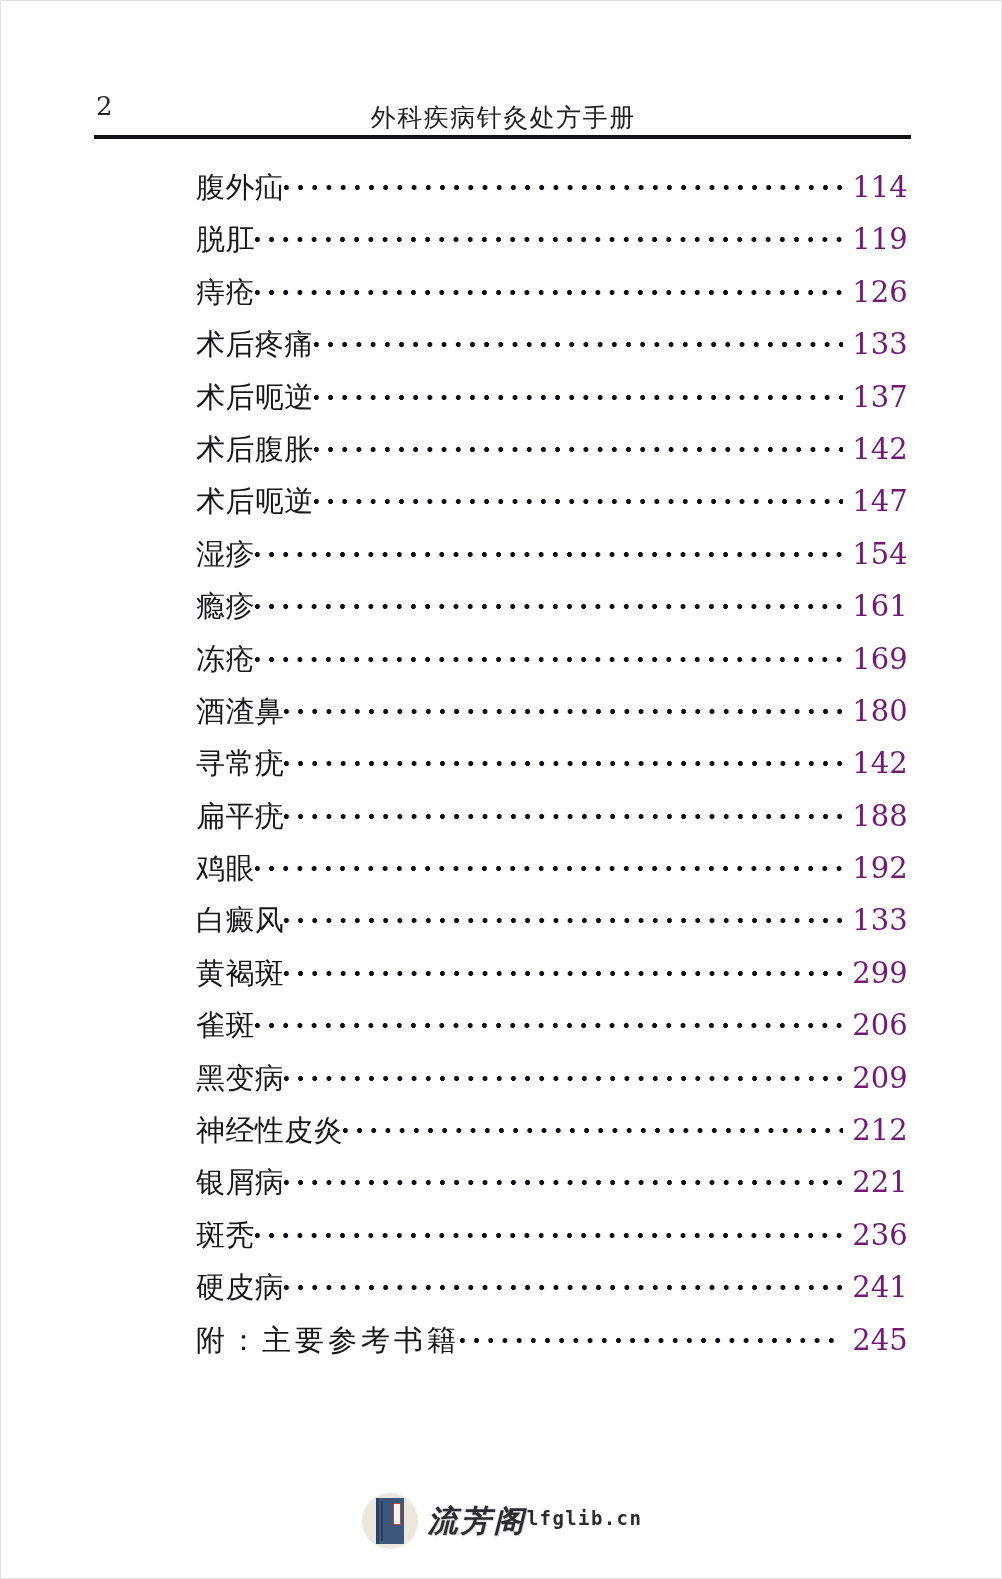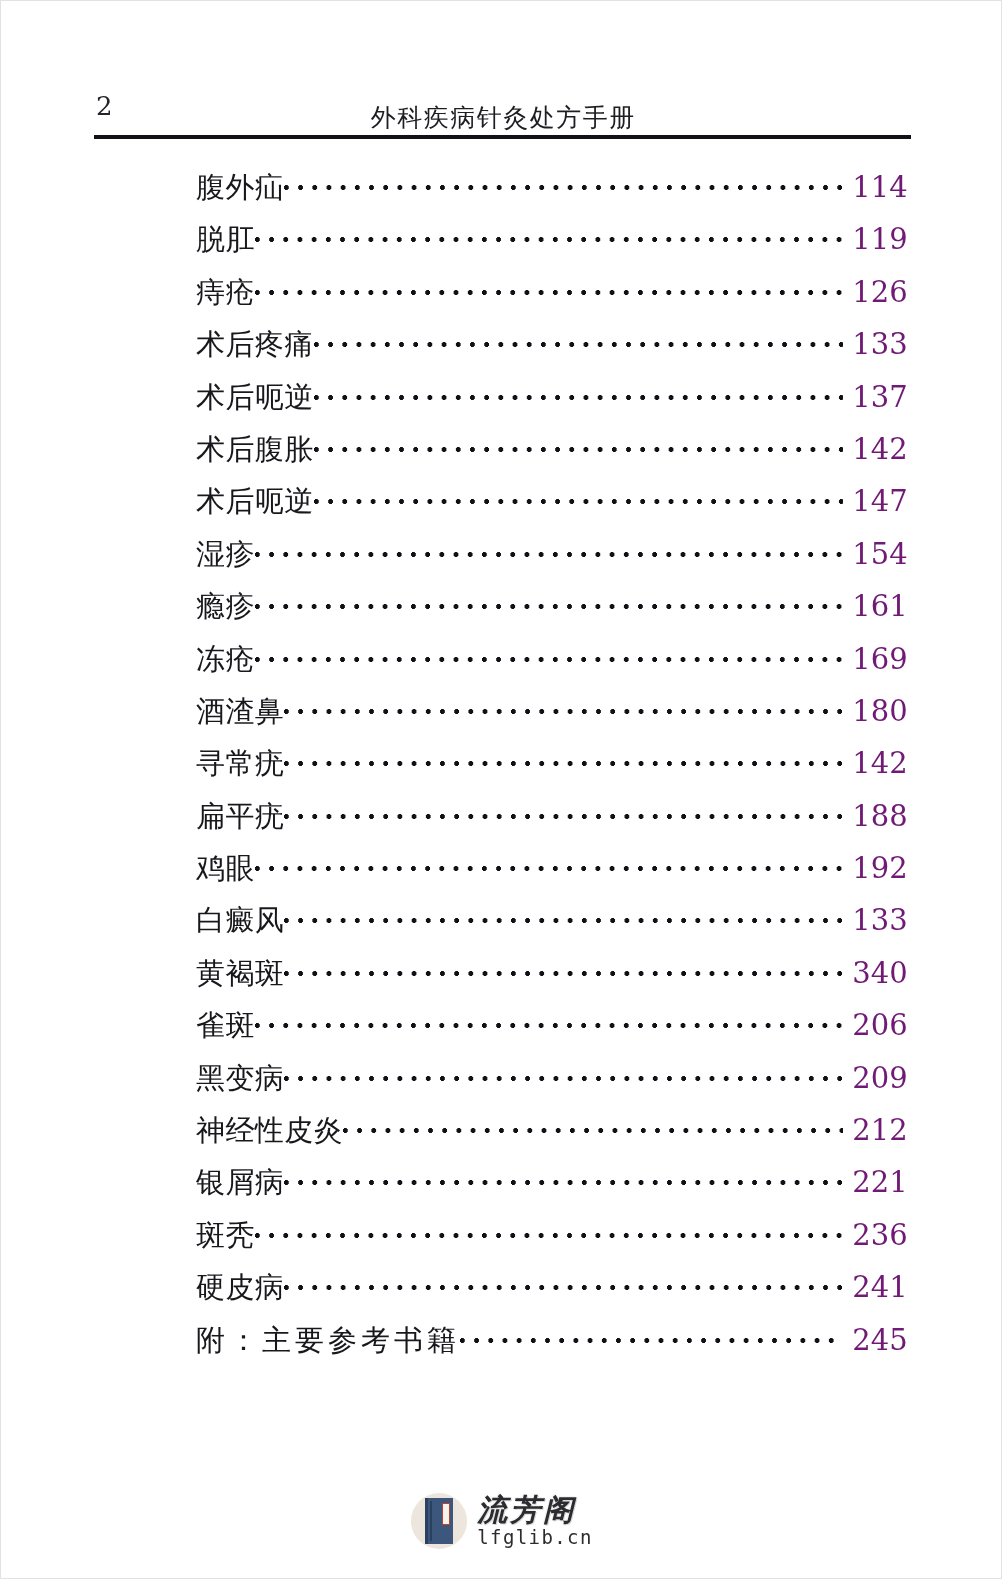--- a/index.html
+++ b/index.html
@@ -160,38 +160,38 @@
     right: 3px;
     top: 5px;
     width: 8px;
     height: 22px;
     background: #f6f3ec;
     border: 1px solid #b9452f;
     box-sizing: border-box;
   }
   .wm-text {
     display: flex;
-    flex-direction: column;
+    flex-direction: row;
     align-items: flex-start;
     line-height: 1;
   }
   .wm-name {
     font-family: "DejaVu Sans", "Liberation Sans", sans-serif;
     font-size: 30px;
     font-weight: bold;
     font-style: italic;
     color: #2c2c30;
     letter-spacing: 3px;
     text-shadow: 1px 1px 0 #d9d9d9, -1px -1px 0 #f2f2f2;
   }
   .wm-url {
     margin-top: 3px;
     font-family: "DejaVu Sans Mono", "Liberation Mono", monospace;
     font-size: 19px;
-    font-weight: normal;
+    font-weight: bold;
     color: #2c2c30;
     letter-spacing: 1.4px;
   }
 </style>
 </head>
 <body>
 
 <div class="page">
 
   <div class="header">
@@ -272,21 +272,21 @@
         <span class="toc-page">192</span>
       </div>
       <div class="toc-row">
         <span class="toc-label">白癜风</span>
         <span class="toc-leader"></span>
         <span class="toc-page">133</span>
       </div>
       <div class="toc-row">
         <span class="toc-label">黄褐斑</span>
         <span class="toc-leader"></span>
-        <span class="toc-page">340</span>
+        <span class="toc-page">299</span>
       </div>
       <div class="toc-row">
         <span class="toc-label">雀斑</span>
         <span class="toc-leader"></span>
         <span class="toc-page">206</span>
       </div>
       <div class="toc-row">
         <span class="toc-label">黑变病</span>
         <span class="toc-leader"></span>
         <span class="toc-page">209</span>

